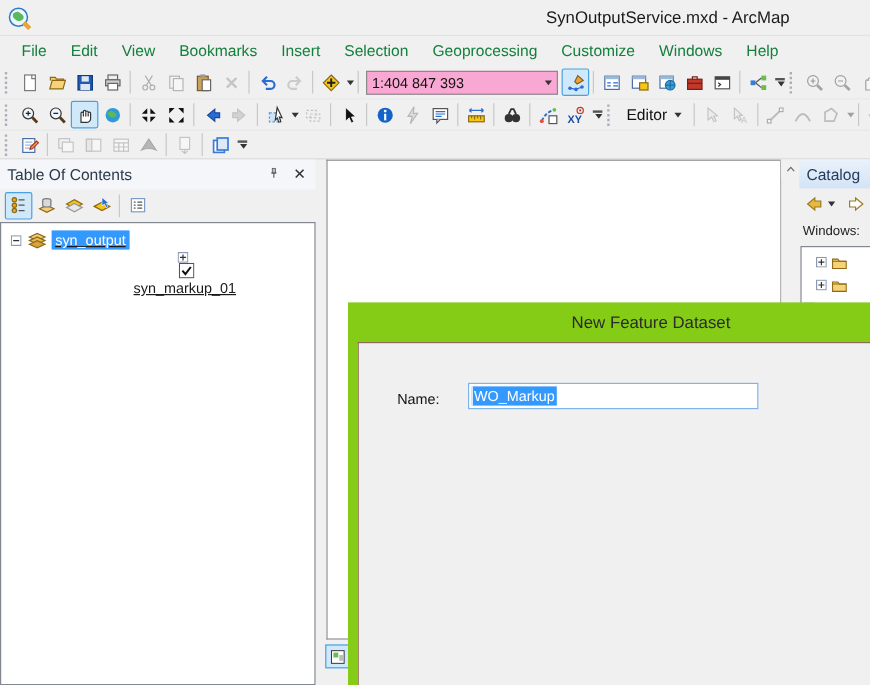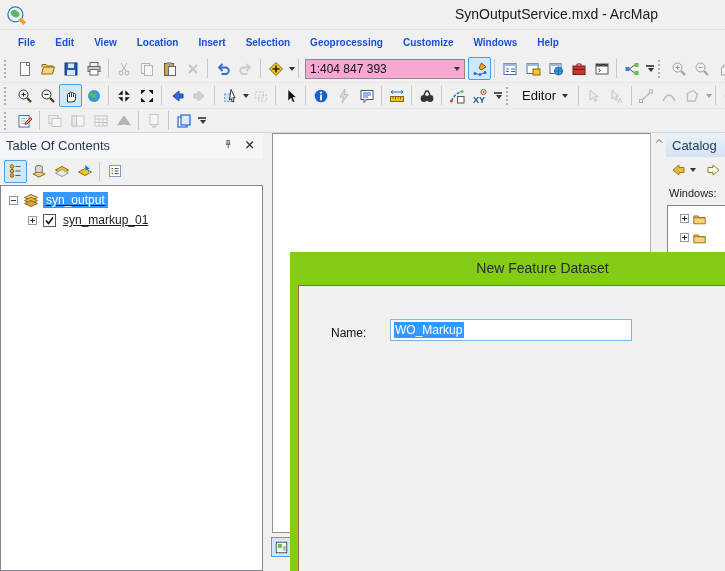--- a/index.html
+++ b/index.html
@@ -6,21 +6,21 @@
   html,body { width:725px; height:571px; overflow:hidden; }
   body { font-family:"Liberation Sans", sans-serif; font-size:12px; background:#f0f0f0; color:#1a1a1a; position:relative; }
 
   
   .titlebar { height:30px; position:relative; background:#f0f0f0; border-bottom:1px solid #e2e2e2; }
   .app-icon { position:absolute; left:6px; top:5px; width:20px; height:20px; }
   .win-title { position:absolute; left:455px; top:6px; font-size:14px; color:#1a1a1a; white-space:nowrap; }
 
   
   .menubar { height:25px; display:flex; align-items:center; padding-left:8px; background:#f0f0f0; }
-  .menu-item { padding:3px 10px; font-size:10px; color:#1d4ed8; cursor:default;font-weight:bold; }
+  .menu-item { padding:3px 10px; font-size:13px; color:#15803d; cursor:default; }
 
   
   .tb { display:flex; align-items:center; background:#f0f0f0; padding-left:2px; overflow:hidden; white-space:nowrap; }
   .tb1 { height:28px; border-bottom:1px solid #e6e6e6; }
   .tb2 { height:26px; border-bottom:1px solid #e6e6e6; }
   .tb3 { height:24px; border-bottom:1px solid #d5d5d5; }
   .grip { width:5px; height:18px; border-left:2px dotted #a7b0ba; margin:0 4px 0 2px; flex:none; }
   .sep  { width:1px; height:19px; background:#c8c8c8; margin:0 3px; flex:none; }
   .tbtn { width:23px; height:23px; display:flex; align-items:center; justify-content:center; border:1px solid transparent; border-radius:2px; flex:none; background:transparent; }
   .tbtn.sel { border-color:#4ba0e0; background:#cfe8fa; }
@@ -37,21 +37,21 @@
   .workspace { position:absolute; left:0; top:133px; width:725px; height:438px; background:#f0f0f0; }
 
   
   .toc { position:absolute; left:0; top:0; width:263px; height:438px; }
   .toc-header { height:25px; display:flex; align-items:center; background:#f4f6f9; padding:0 6px; }
   .toc-title { font-size:13px; color:#2b3a4d; flex:1; }
   .toc-tools { height:26px; display:flex; align-items:center; padding-left:4px; }
   .toc-tree { position:absolute; left:0; top:52px; width:263px; height:386px; background:#fff; border:1px solid #828790; padding-top:4px;text-decoration:underline; }
   .trow { height:20px; display:flex; align-items:center; }
   .trow.root { padding-left:8px; }
-  .trow.child { padding-left:27px; }
+  .trow.child { padding-left:41px;flex-direction:column; }
   .tlabel { font-size:12px; margin-left:4px; padding:1px 3px; }
   .tlabel.hl { background:#3399ff; color:#fff; }
   .icbtn { display:flex; align-items:center; justify-content:center; }
 
   
   .map { position:absolute; left:272px; top:0; width:378px; height:400px; background:#fff; border-left:1px solid #909090; border-top:1px solid #909090; border-bottom:1px solid #909090; }
   .viewbtn { position:absolute; left:271px; top:404px; width:20px; height:20px; border:1px solid #4ba0e0; background:#cfe8fa; display:flex; align-items:center; justify-content:center; }
   .vscroll { position:absolute; left:650px; top:0; width:16px; height:438px; background:#f1f1f1; border-left:1px solid #b5b5b5; }
   .vscroll .up { width:15px; height:16px; display:flex; align-items:center; justify-content:center; background:#f1f1f1; }
 
@@ -87,21 +87,21 @@
         <path d="M11 11 L15 15" stroke="#e8a33d" stroke-width="3"></path>
       </svg>
     </span>
   <span class="win-title">SynOutputService.mxd - ArcMap</span>
 </div>
 
 <div class="menubar">
   <span class="menu-item">File</span>
   <span class="menu-item">Edit</span>
   <span class="menu-item">View</span>
-  <span class="menu-item">Location</span>
+  <span class="menu-item">Bookmarks</span>
   <span class="menu-item">Insert</span>
   <span class="menu-item">Selection</span>
   <span class="menu-item">Geoprocessing</span>
   <span class="menu-item">Customize</span>
   <span class="menu-item">Windows</span>
   <span class="menu-item">Help</span>
 </div>
 
 <div class="tb tb1" id="tbrow1">
     <span class="grip"></span>

